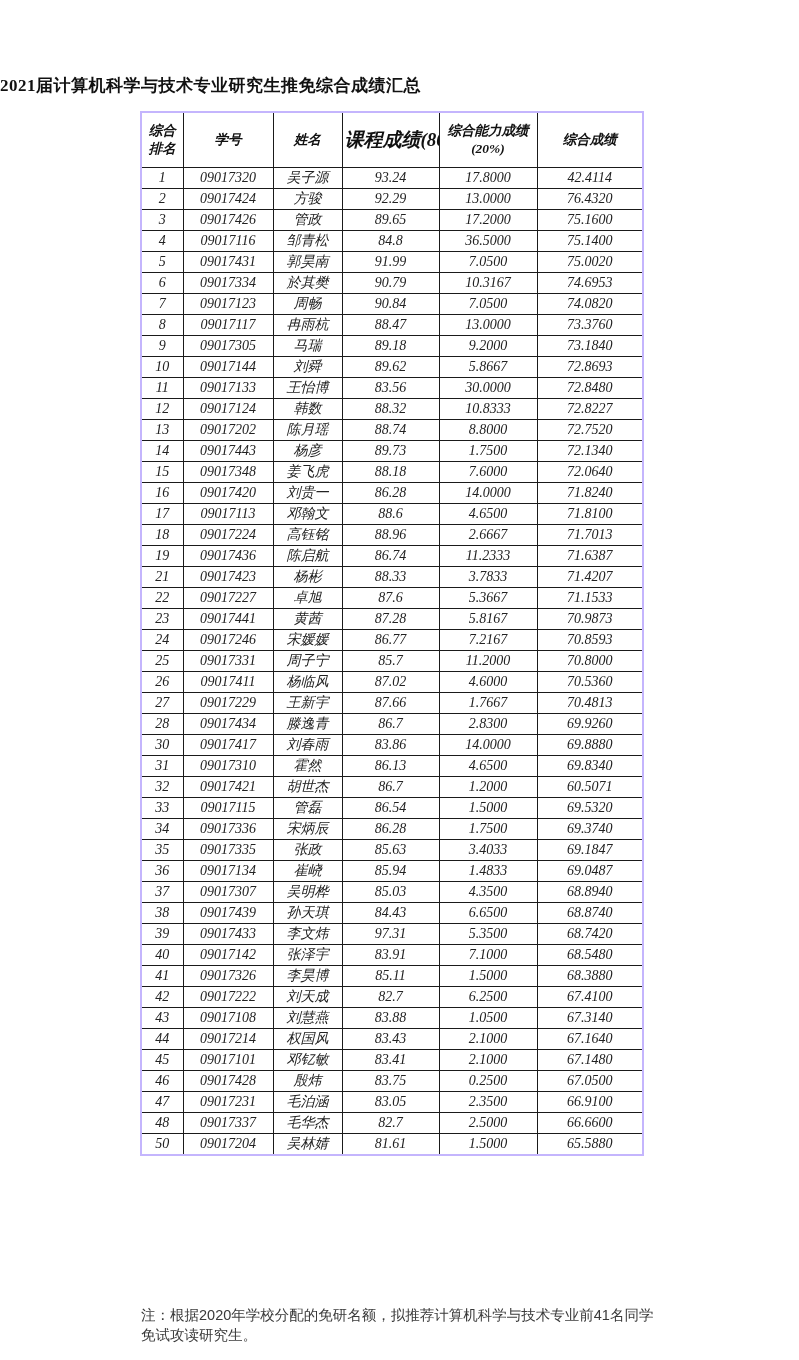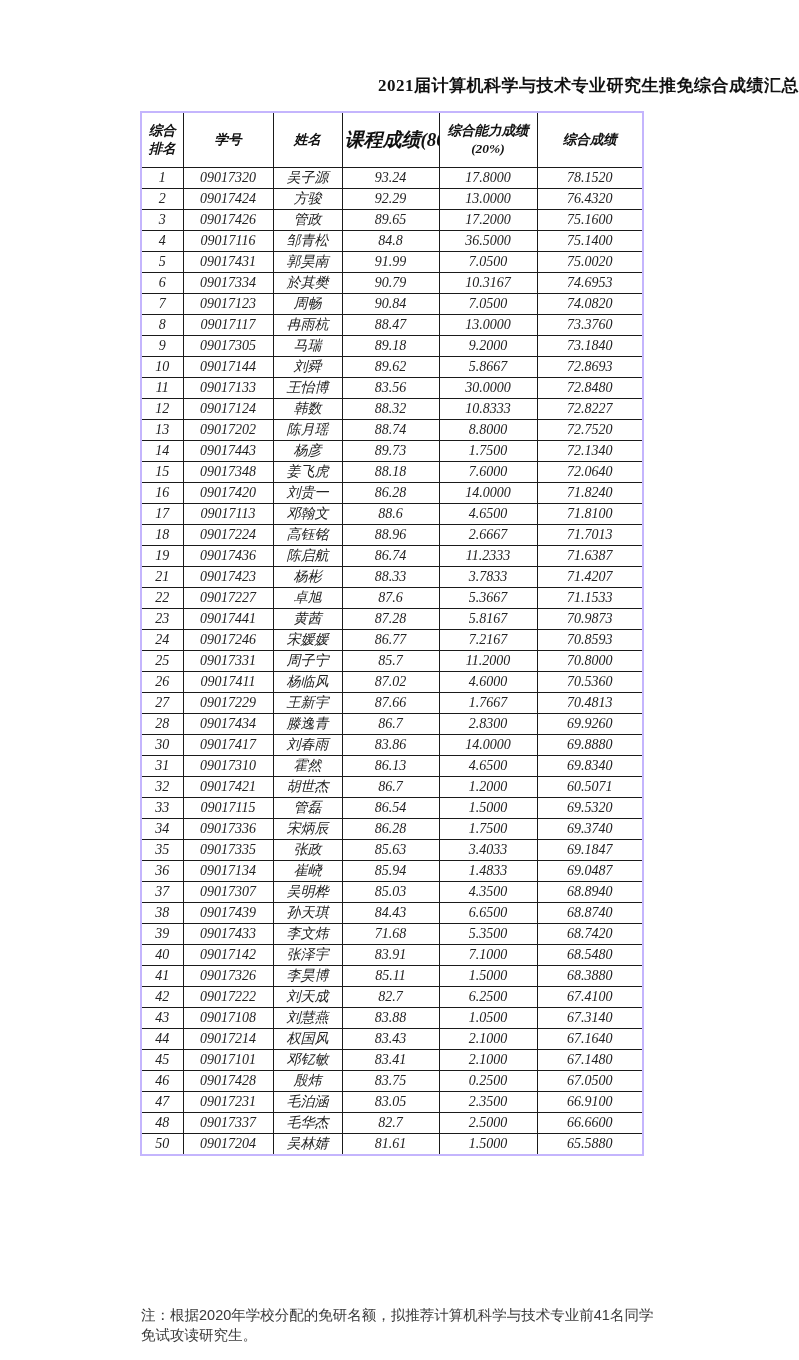--- a/index.html
+++ b/index.html
@@ -14,21 +14,21 @@
     background: #ffffff;
     font-family: "Liberation Serif", "DejaVu Serif", serif;
     color: #1c1c1c;
     overflow: hidden;
   }
   .doc-title {
     position: absolute;
     top: 74px;
     left: 0;
     width: 100%;
-    text-align: right;
+    text-align: left;
     font-size: 17px;
     font-weight: bold;
     letter-spacing: 0.5px;
     color: #111;
   }
   table.score-table {
     position: absolute;
     left: 140px;
     top: 111px;
     width: 502px;
@@ -103,21 +103,21 @@
         <th>综合成绩</th>
       </tr>
     </thead>
     <tbody>
         <tr>
           <td>1</td>
           <td>09017320</td>
           <td>吴子源</td>
           <td>93.24</td>
           <td>17.8000</td>
-          <td>78.1520</td>
+          <td>42.4114</td>
         </tr>
         <tr>
           <td>2</td>
           <td>09017424</td>
           <td>方骏</td>
           <td>92.29</td>
           <td>13.0000</td>
           <td>76.4320</td>
         </tr>
         <tr>
@@ -389,21 +389,21 @@
           <td>09017439</td>
           <td>孙天琪</td>
           <td>84.43</td>
           <td>6.6500</td>
           <td>68.8740</td>
         </tr>
         <tr>
           <td>39</td>
           <td>09017433</td>
           <td>李文炜</td>
-          <td>71.68</td>
+          <td>97.31</td>
           <td>5.3500</td>
           <td>68.7420</td>
         </tr>
         <tr>
           <td>40</td>
           <td>09017142</td>
           <td>张泽宇</td>
           <td>83.91</td>
           <td>7.1000</td>
           <td>68.5480</td>

